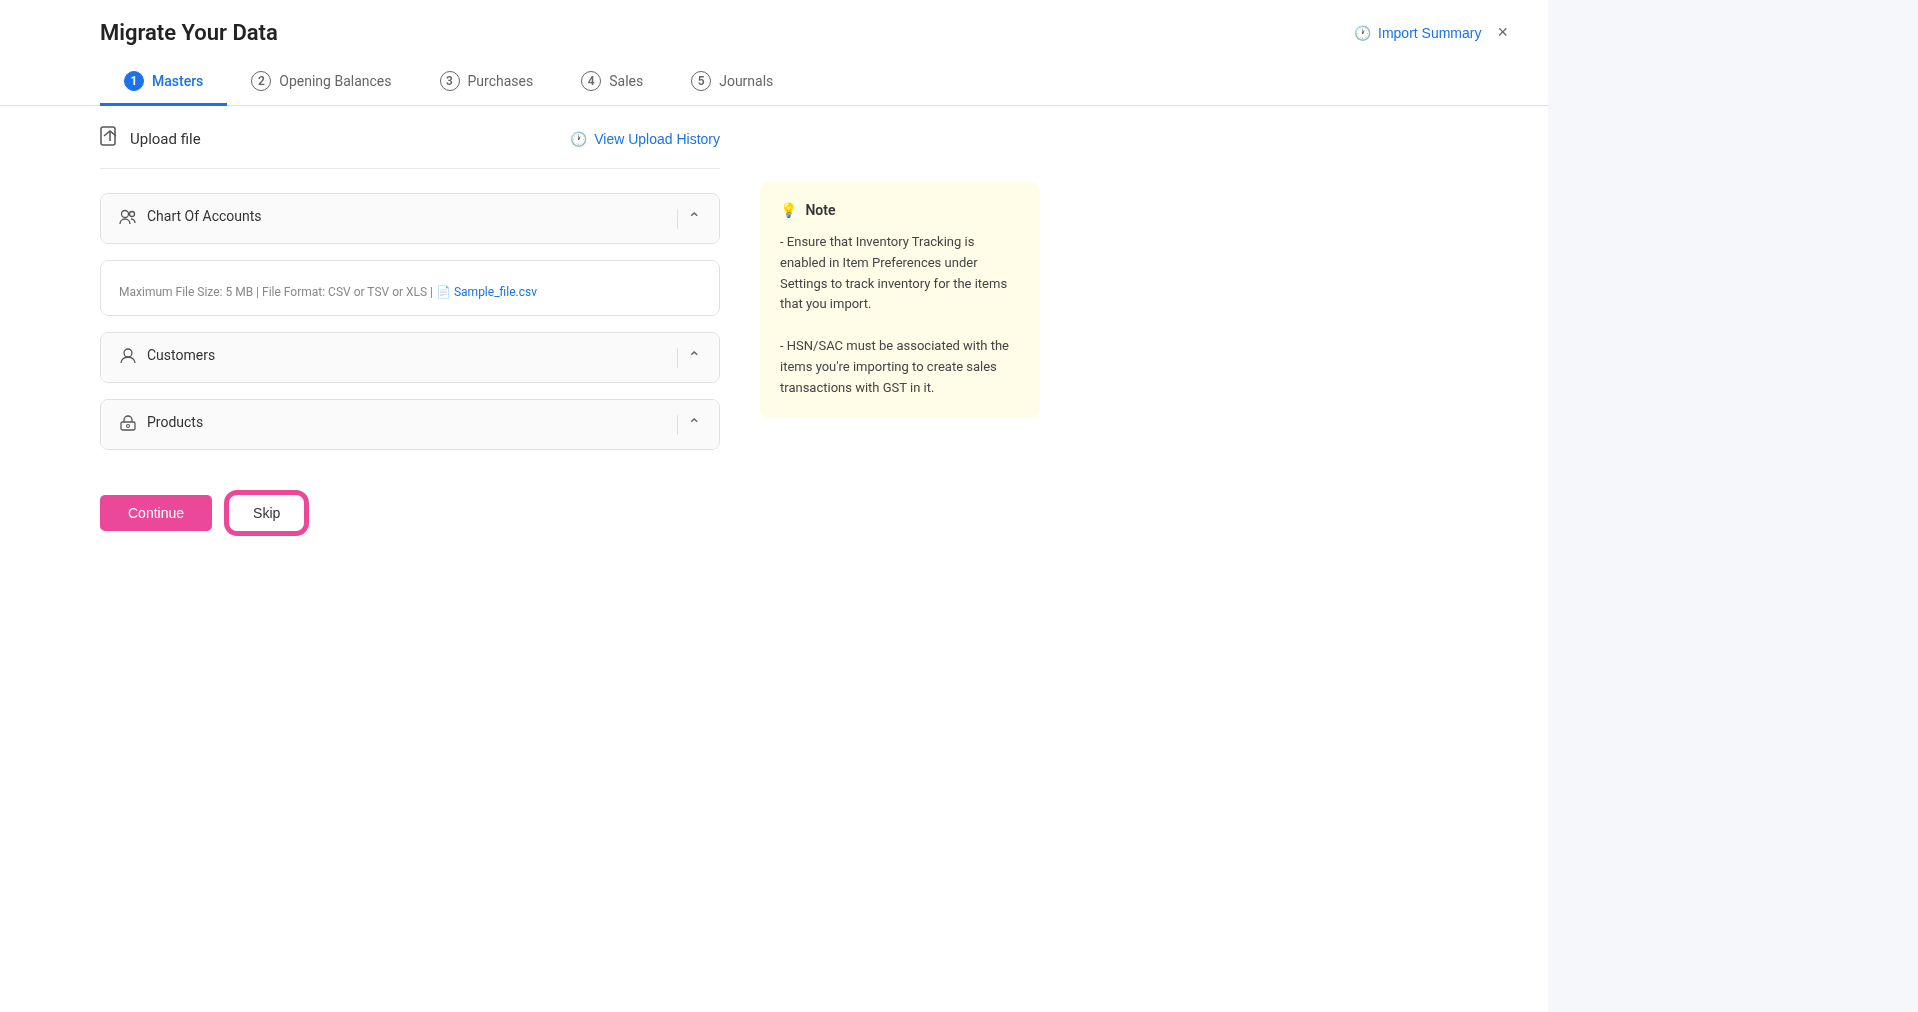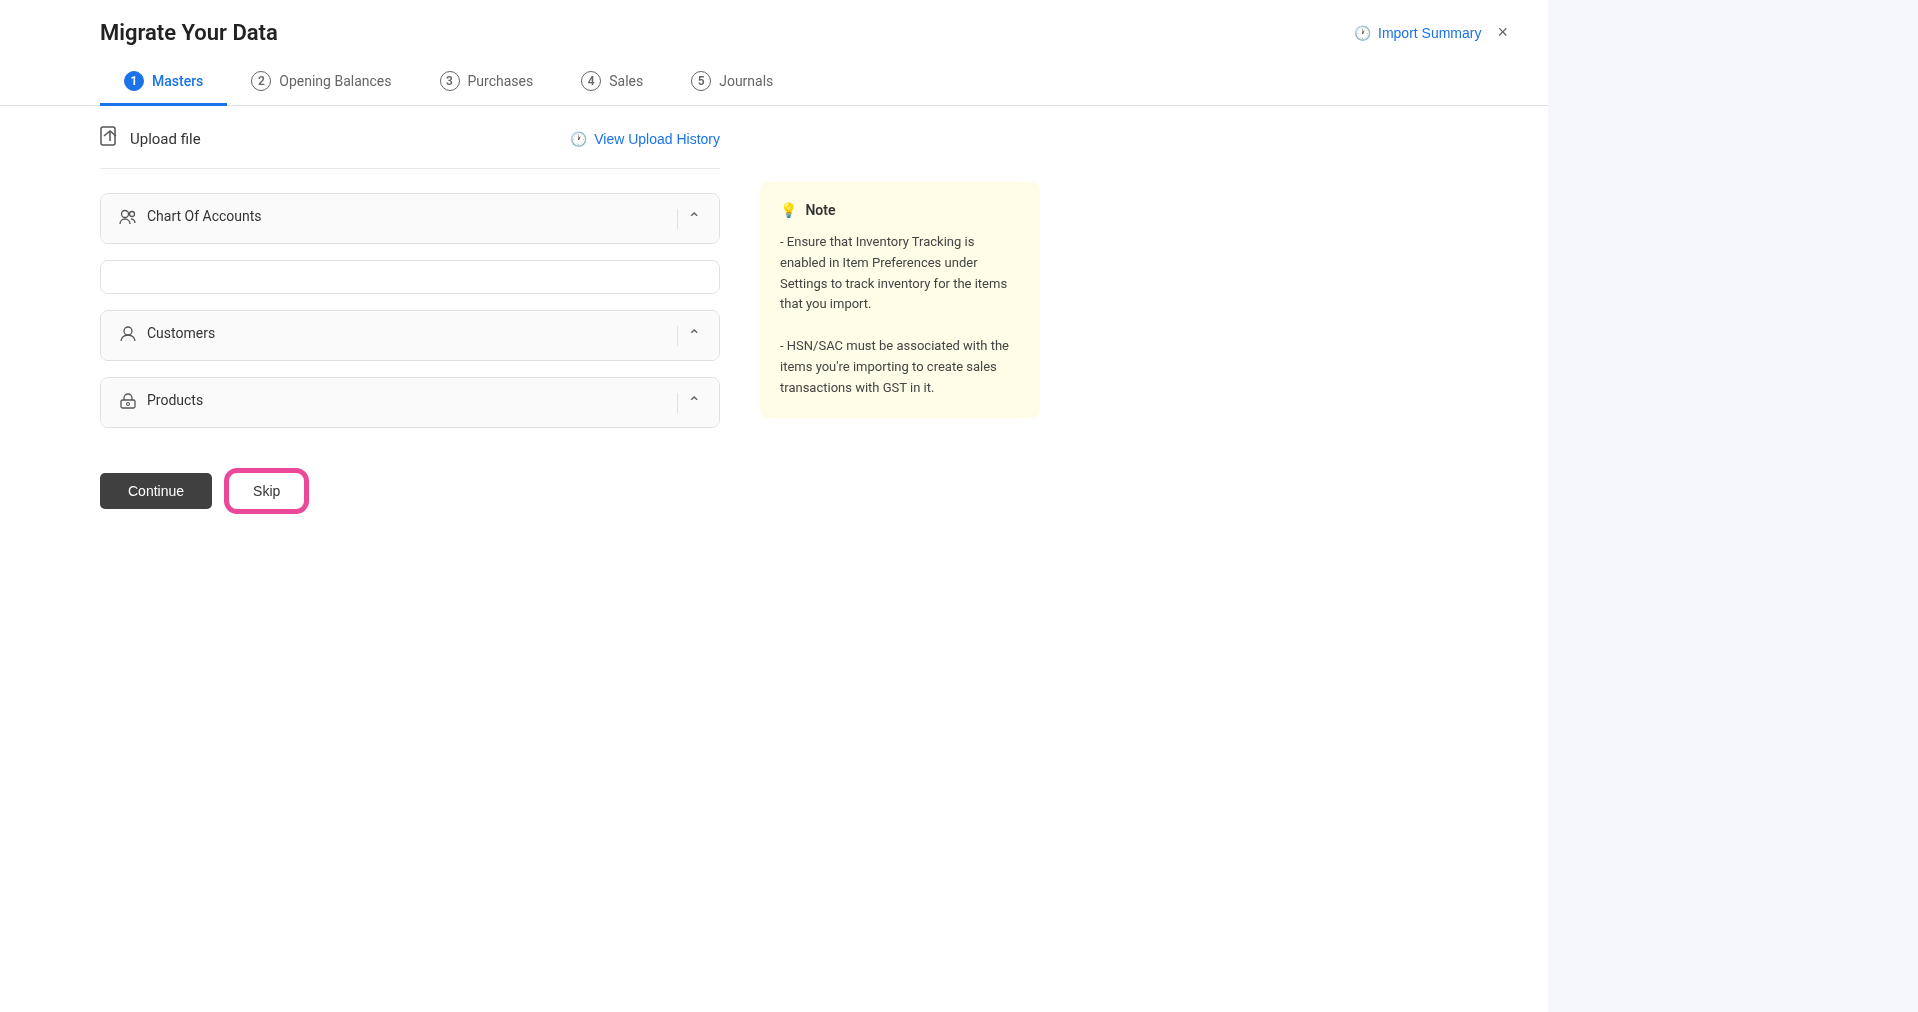--- a/index.html
+++ b/index.html
@@ -288,21 +288,21 @@
 
     
     .bottom-actions {
       display: flex;
       align-items: center;
       gap: 12px;
       padding: 24px 0 0 0;
     }
 
     .continue-btn {
-      background: #404040;
+      background: #ec4899;
       color: #fff;
       border: none;
       border-radius: 5px;
       padding: 10px 28px;
       font-size: 14px;
       cursor: pointer;
       font-weight: 500;
     }
 
     .skip-btn {
@@ -389,20 +389,25 @@
           </div>
           <div class="accordion-header-right">
             <div class="accordion-divider"></div>
             <span class="chevron-icon">⌃</span>
           </div>
         </div>
       </div>
 
       <div class="accordion-section">
         <div class="accordion-body">
+          <div class="file-meta">
+            <span>Maximum File Size: 5 MB | File Format: CSV or TSV or XLS | </span>
+            <span>📄</span>
+            <a class="sample-link">Sample_file.csv</a>
+          </div>
         </div>
       </div>
 
       <div class="accordion-section">
         <div class="accordion-header">
           <div class="accordion-header-left">
             <span>
               <svg width="18" height="18" viewBox="0 0 18 18" fill="none">
                 <circle cx="9" cy="6" r="4" stroke="#555" stroke-width="1.3"></circle>
                 <path d="M2 16c0-3.5 3-6 7-6s7 2.5 7 6" stroke="#555" stroke-width="1.3" fill="none"></path>

